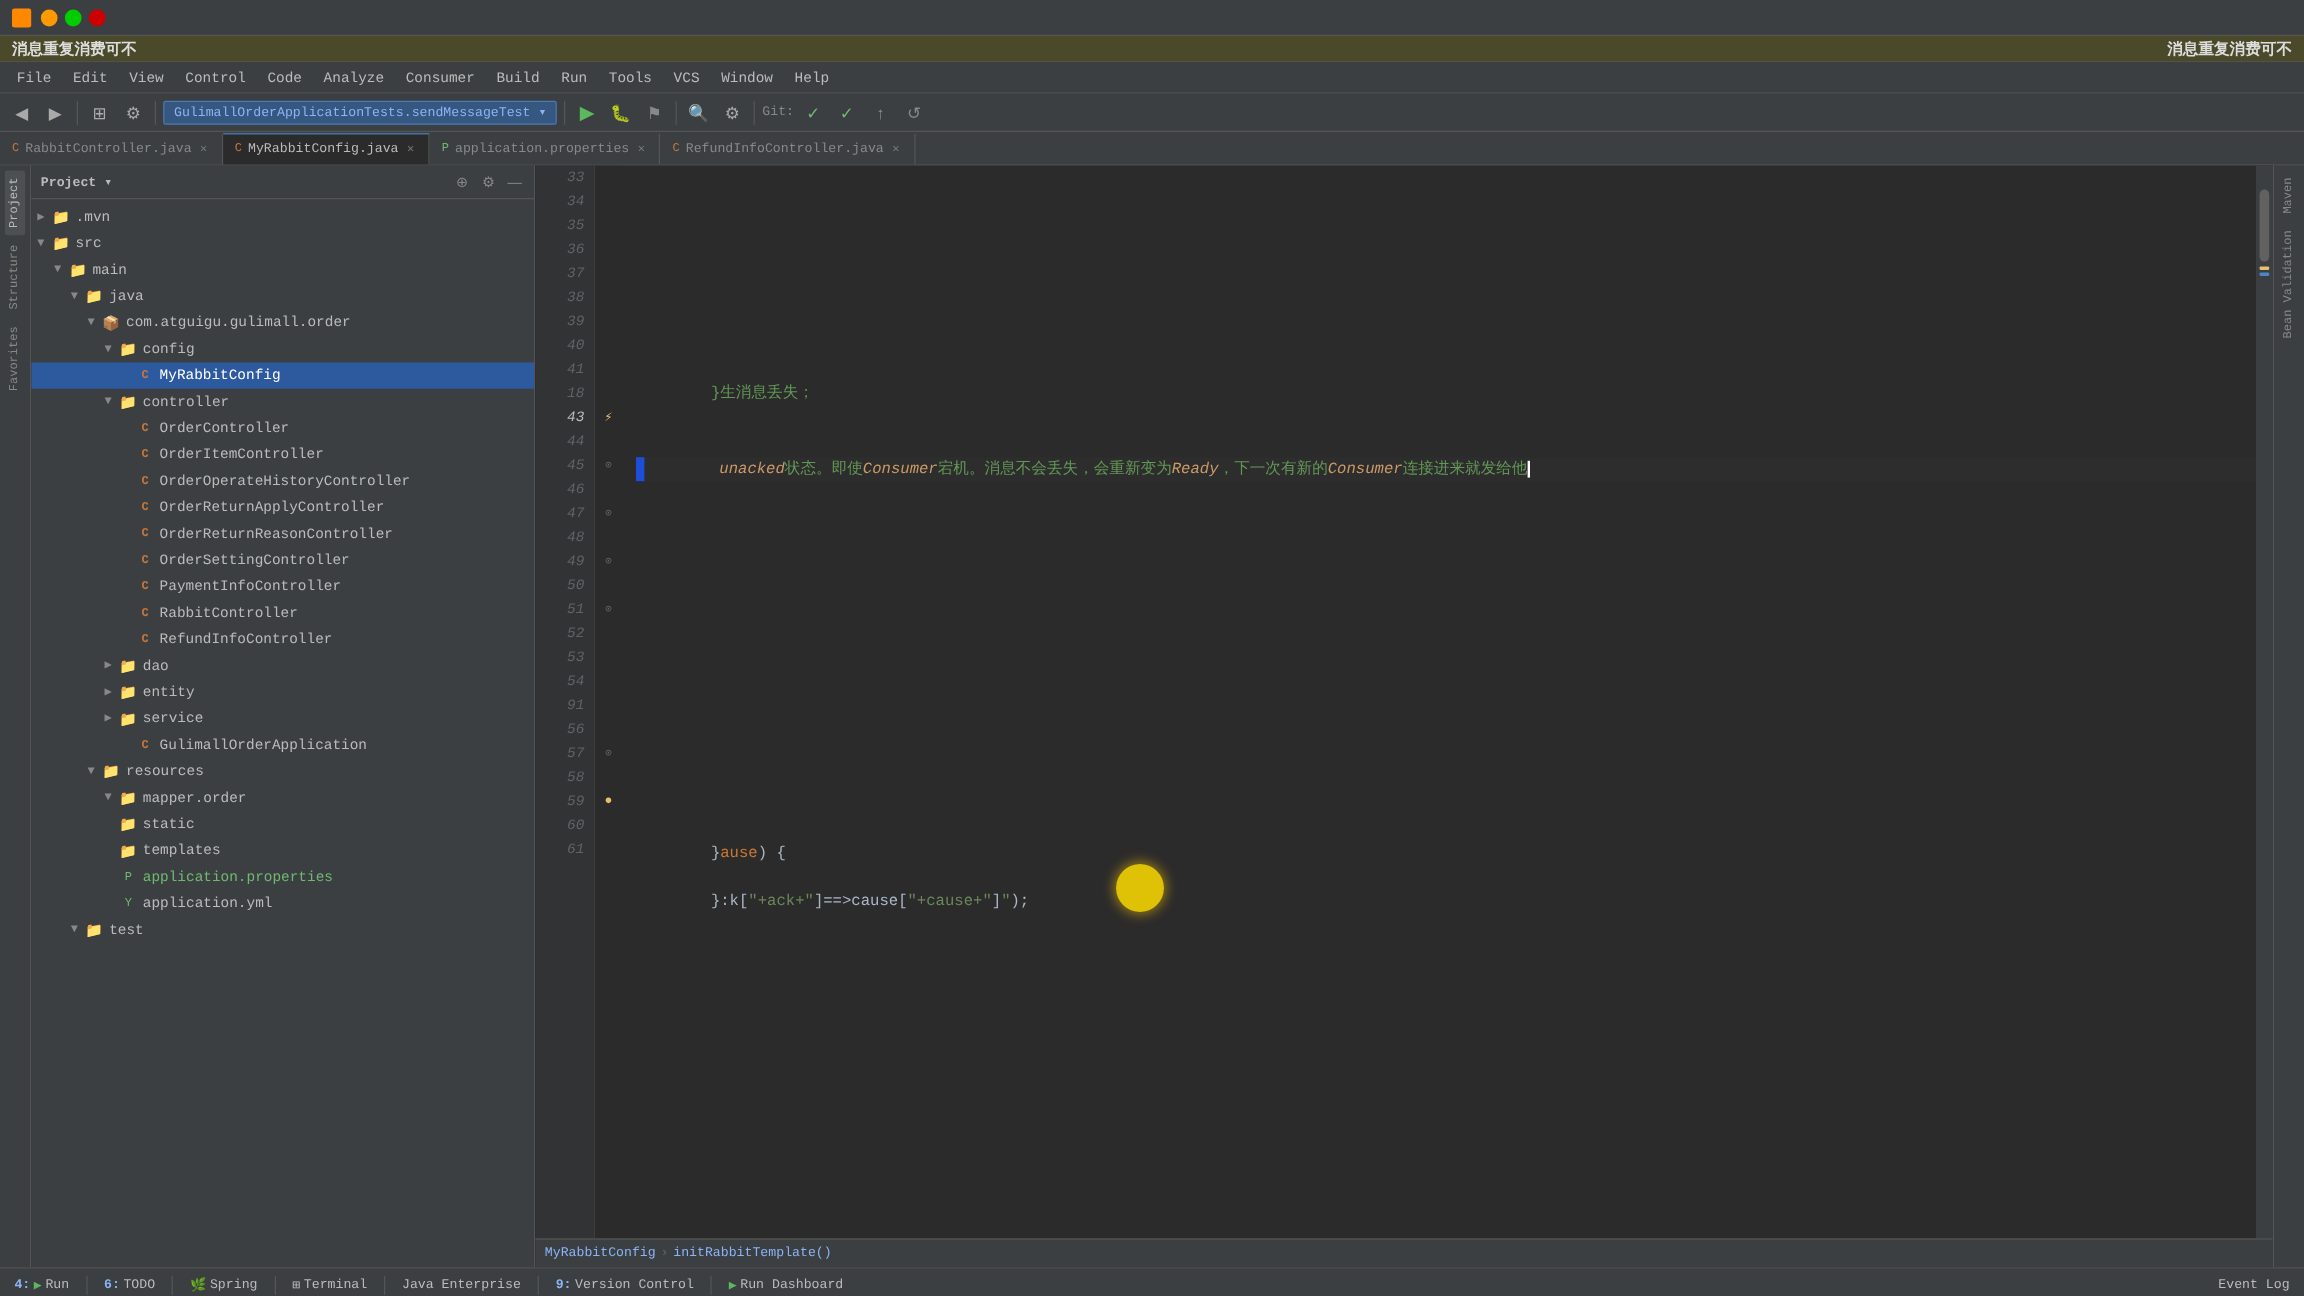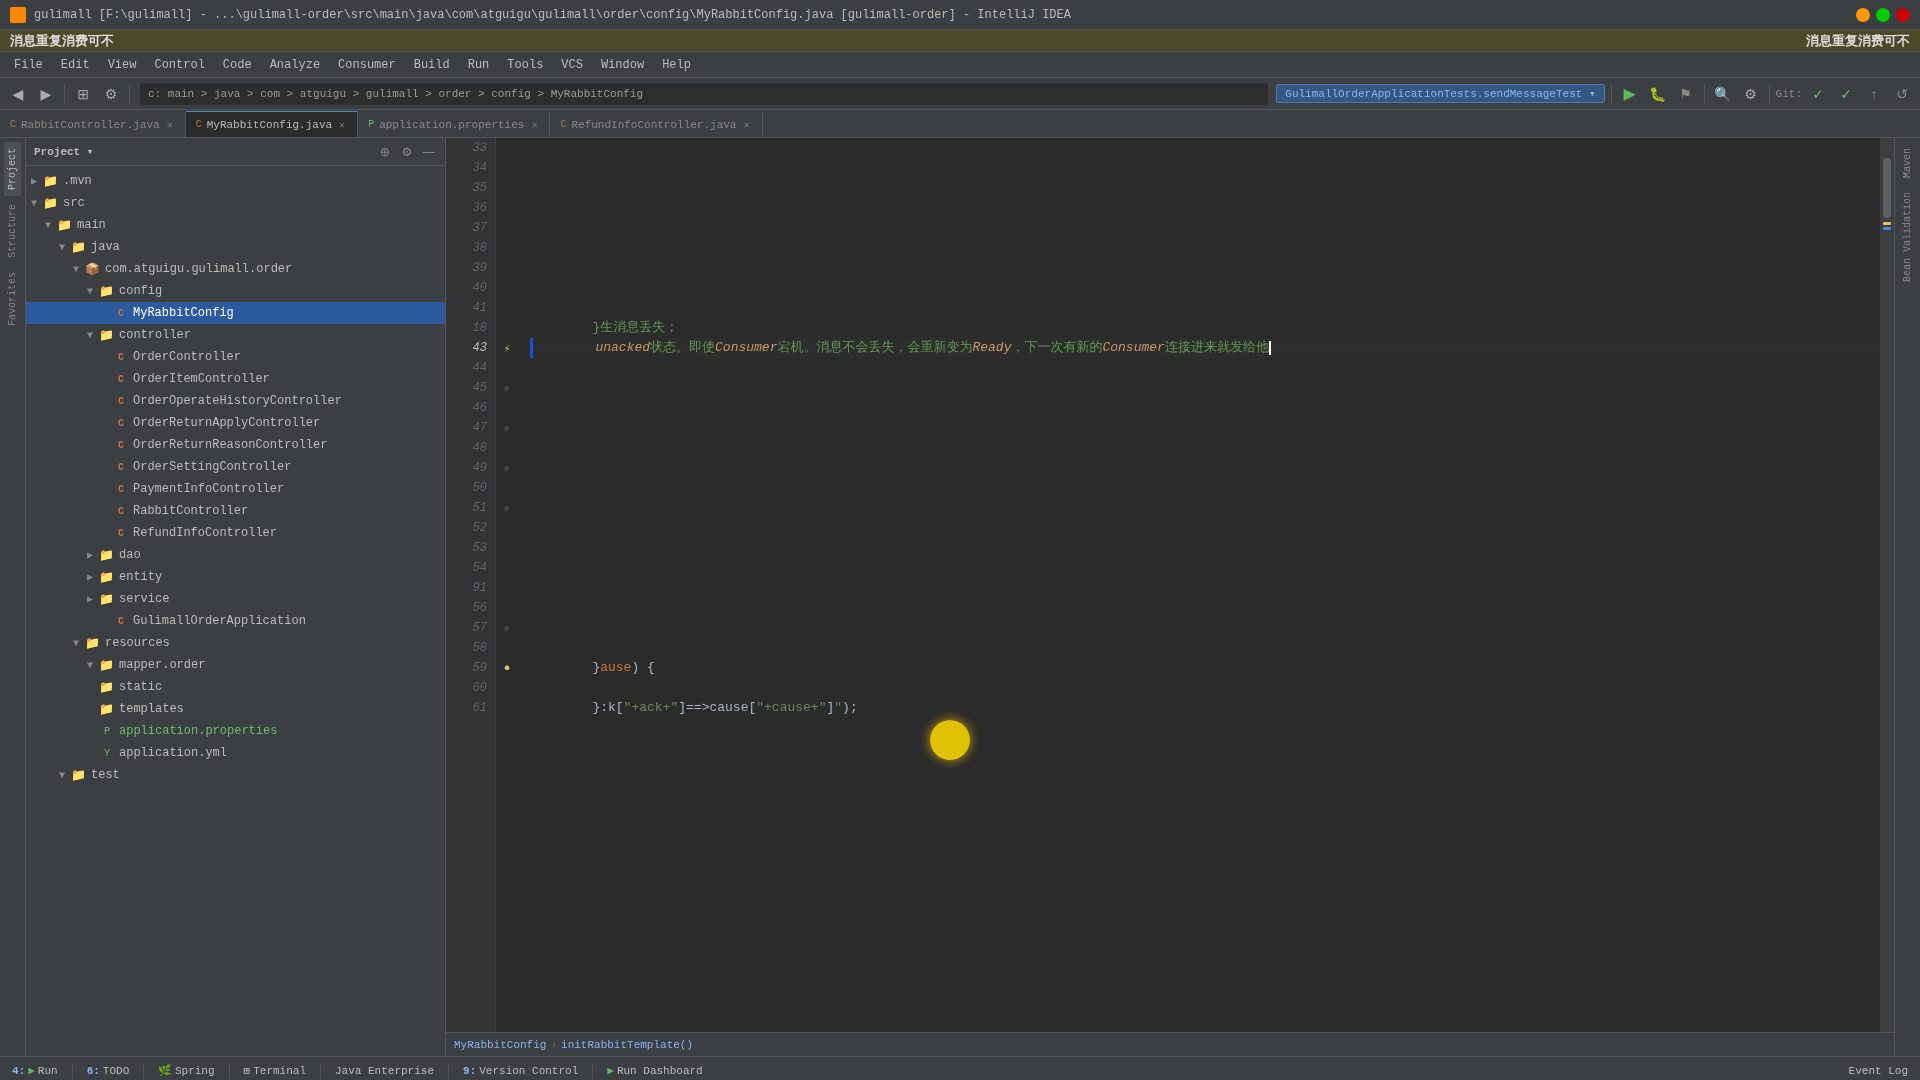--- a/index.html
+++ b/index.html
@@ -373,21 +373,20 @@
     #content-wrapper {
       display: flex;
       flex: 1;
     }
   </style>
 </head>
 <body>
 
 <div id="title-bar">
   <div class="app-icon"></div>
-  <span class="title-text">gulimall [F:\gulimall] - ...\gulimall-order\src\main\java\com\atguigu\gulimall\order\config\MyRabbitConfig.java [gulimall-order] - IntelliJ IDEA</span>
   <div class="win-controls">
     <div class="win-btn minimize"></div>
     <div class="win-btn maximize"></div>
     <div class="win-btn close"></div>
   </div>
 </div>
 
 <div id="notification-bar">
   <span style="color:#ddd; font-size:13px; font-weight:bold;">消息重复消费可不</span>
   <span style="color:#ddd; font-size:13px; font-weight:bold;">消息重复消费可不</span>
@@ -411,25 +410,20 @@
 
 <div id="toolbar">
 
   <button class="toolbar-btn">◀</button>
   <button class="toolbar-btn">▶</button>
   <div class="toolbar-sep"></div>
   <button class="toolbar-btn">⊞</button>
   <button class="toolbar-btn">⚙</button>
   <div class="toolbar-sep"></div>
 
-  <div class="breadcrumb-bar">
-    <span style="color:#9a9a9a;">
-      c: main &gt; java &gt; com &gt; atguigu &gt; gulimall &gt; order &gt; config &gt; MyRabbitConfig
-    </span>
-  </div>
 
   <div class="bc-dropdown" style="min-width:280px; padding:2px 8px; font-size:11px; color:#8ab4f8;">
     GulimallOrderApplicationTests.sendMessageTest ▾
   </div>
 
   <div class="toolbar-sep"></div>
   <button class="toolbar-btn" style="color:#5cb85c; font-size:16px;">▶</button>
   <button class="toolbar-btn" style="color:#5c9fd8; font-size:14px;">🐛</button>
   <button class="toolbar-btn" style="color:#888;">⚑</button>
   <div class="toolbar-sep"></div>
@@ -774,21 +768,21 @@
           <div class="code-line"></div>
           <div class="code-line"></div>
           <div class="code-line"></div>
           <div class="code-line"></div>
           <div class="code-line"></div>
 
           <div class="code-line">
             <span class="chinese-comment">        }生消息丢失；</span>
           </div>
 
-          <div class="code-line active-line" style="background:#2d2d2d; border-left:3px solid #1d4ed8;">
+          <div class="code-line active-line" style="background:#2d2d2d; border-left:7px solid #1d4ed8;margin-top:43px;">
             <span class="chinese-comment">        <span style="font-style:italic; color:#cc9966;">unacked</span>状态。即使<span style="font-style:italic; color:#cc9966;">Consumer</span>宕机。消息不会丢失，会重新变为<span style="font-style:italic; color:#cc9966;">Ready</span>，下一次有新的<span style="font-style:italic; color:#cc9966;">Consumer</span>连接进来就发给他</span><span class="cursor"></span>
           </div>
 
           <div class="code-line"></div>
           <div class="code-line"></div>
           <div class="code-line"></div>
           <div class="code-line"></div>
           <div class="code-line"></div>
           <div class="code-line"></div>
           <div class="code-line"></div>

